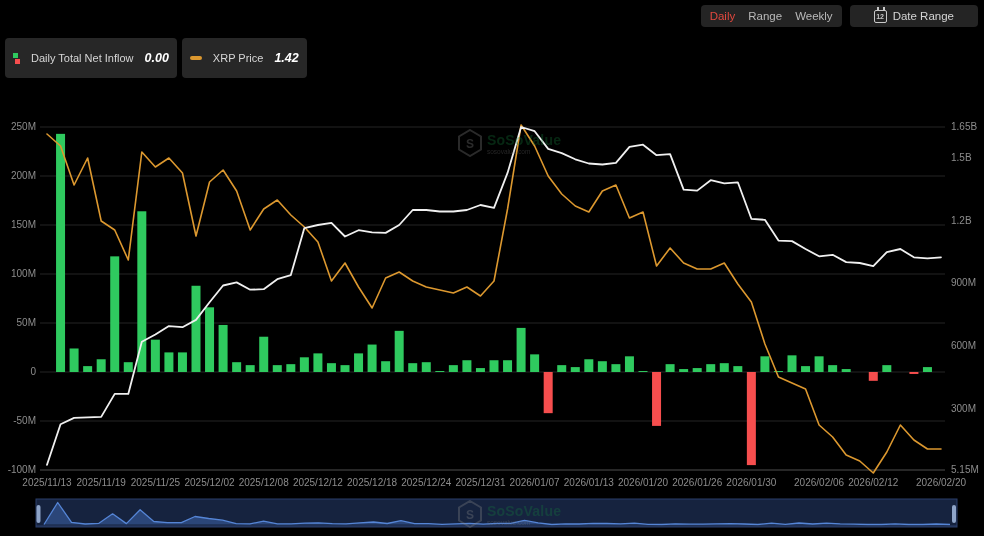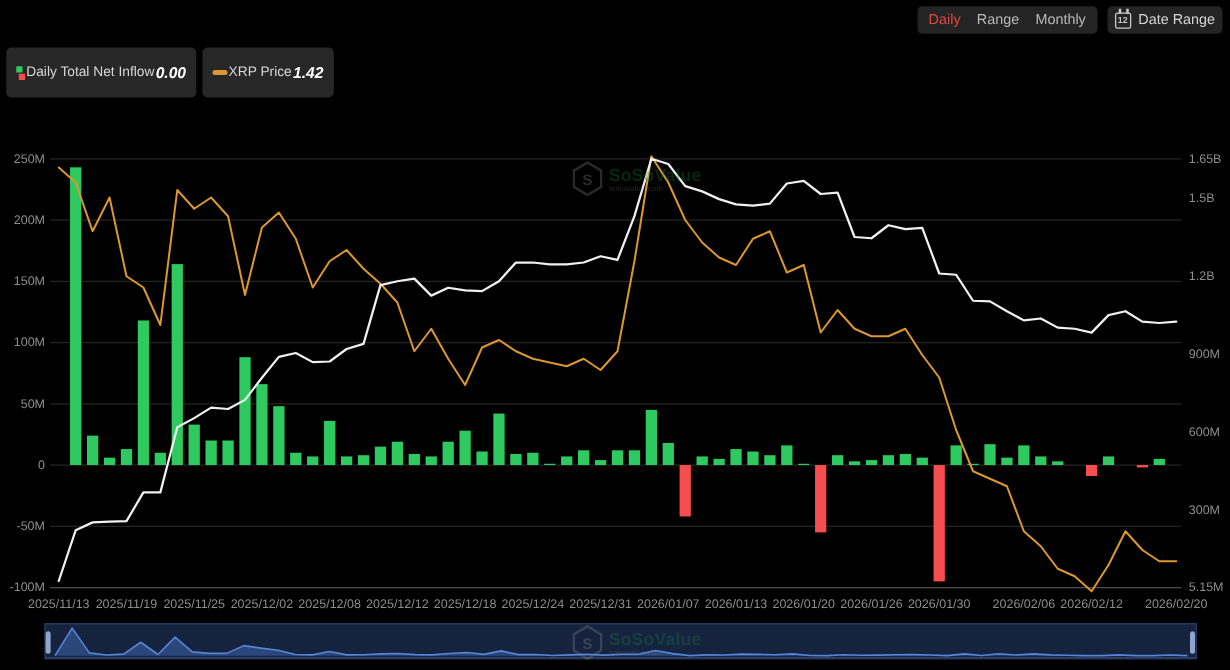--- a/index.html
+++ b/index.html
@@ -7,32 +7,32 @@
     font-family:"Liberation Sans", sans-serif; }
   #stage { position:relative; width:984px; height:480px; background:#000; }
 
   
   .controls { position:absolute; top:5px; right:6px; display:flex; gap:8px; }
   .tab-group { display:flex; align-items:center; background:#242424; border-radius:4px;
     padding:3px 9px; gap:13px; height:22px; }
   .tab { font-size:11.5px; color:#b9b9b9; cursor:pointer; line-height:16px; }
   .tab.active { color:#e0483e; }
   .date-range { display:flex; align-items:center; background:#242424; border-radius:4px;
-    padding:3px 6px; gap:6px; height:22px; }
+    padding:3px 24px; gap:6px; height:22px; }
   .date-range span.lbl { font-size:11.5px; color:#d4d4d4; }
   .cal-icon { width:13px; height:13px; border:1.2px solid #c9c9c9; border-radius:2px;
     position:relative; display:inline-block; }
   .cal-icon:before { content:""; position:absolute; top:-4px; left:2px; width:2px; height:4px;
     background:#c9c9c9; box-shadow:6px 0 0 #c9c9c9; }
   .cal-icon .day { position:absolute; left:0; right:0; top:1px; text-align:center;
     font-size:7px; color:#c9c9c9; font-weight:bold; line-height:10px; }
 
   
   .legend { position:absolute; top:38px; left:5px; display:flex; gap:5px; }
-  .chip { display:flex; align-items:center; gap:1px; background:#272727; border-radius:4px;
+  .chip { display:flex; align-items:center; gap:11px; background:#272727; border-radius:4px;
     padding:20px 8px; height:23px; }
   .chip .lbl { font-size:11px; color:#d6d6d6; white-space:nowrap; }
   .chip .val { font-size:12.5px; color:#fff; font-weight:bold; white-space:nowrap;font-style:italic; }
   .ic-flow { width:7px; height:11px; position:relative; }
   .ic-flow i { position:absolute; width:5px; height:5px; display:block; }
   .ic-flow i.g { left:0; top:0; background:#2fca5f; }
   .ic-flow i.r { left:2px; top:6px; background:#f64e4e; }
   .ic-dash { width:12px; height:4px; border-radius:2px; display:inline-block; }
   .ic-dash.white { background:#f2f2f2; }
   .ic-dash.orange { background:#dc982f; }
@@ -48,21 +48,21 @@
   svg text { font-family:"Liberation Sans", sans-serif; }
 </style>
 </head>
 <body>
 <div id="stage">
 
   <div class="controls">
     <div class="tab-group">
       <span class="tab active">Daily</span>
       <span class="tab">Range</span>
-      <span class="tab">Monthly</span>
+      <span class="tab">Weekly</span>
     </div>
     <div class="date-range">
       <span class="cal-icon">
           <span class="day">12</span>
         </span>
       <span class="lbl">Date Range</span>
     </div>
   </div>
 
   <div class="legend">

